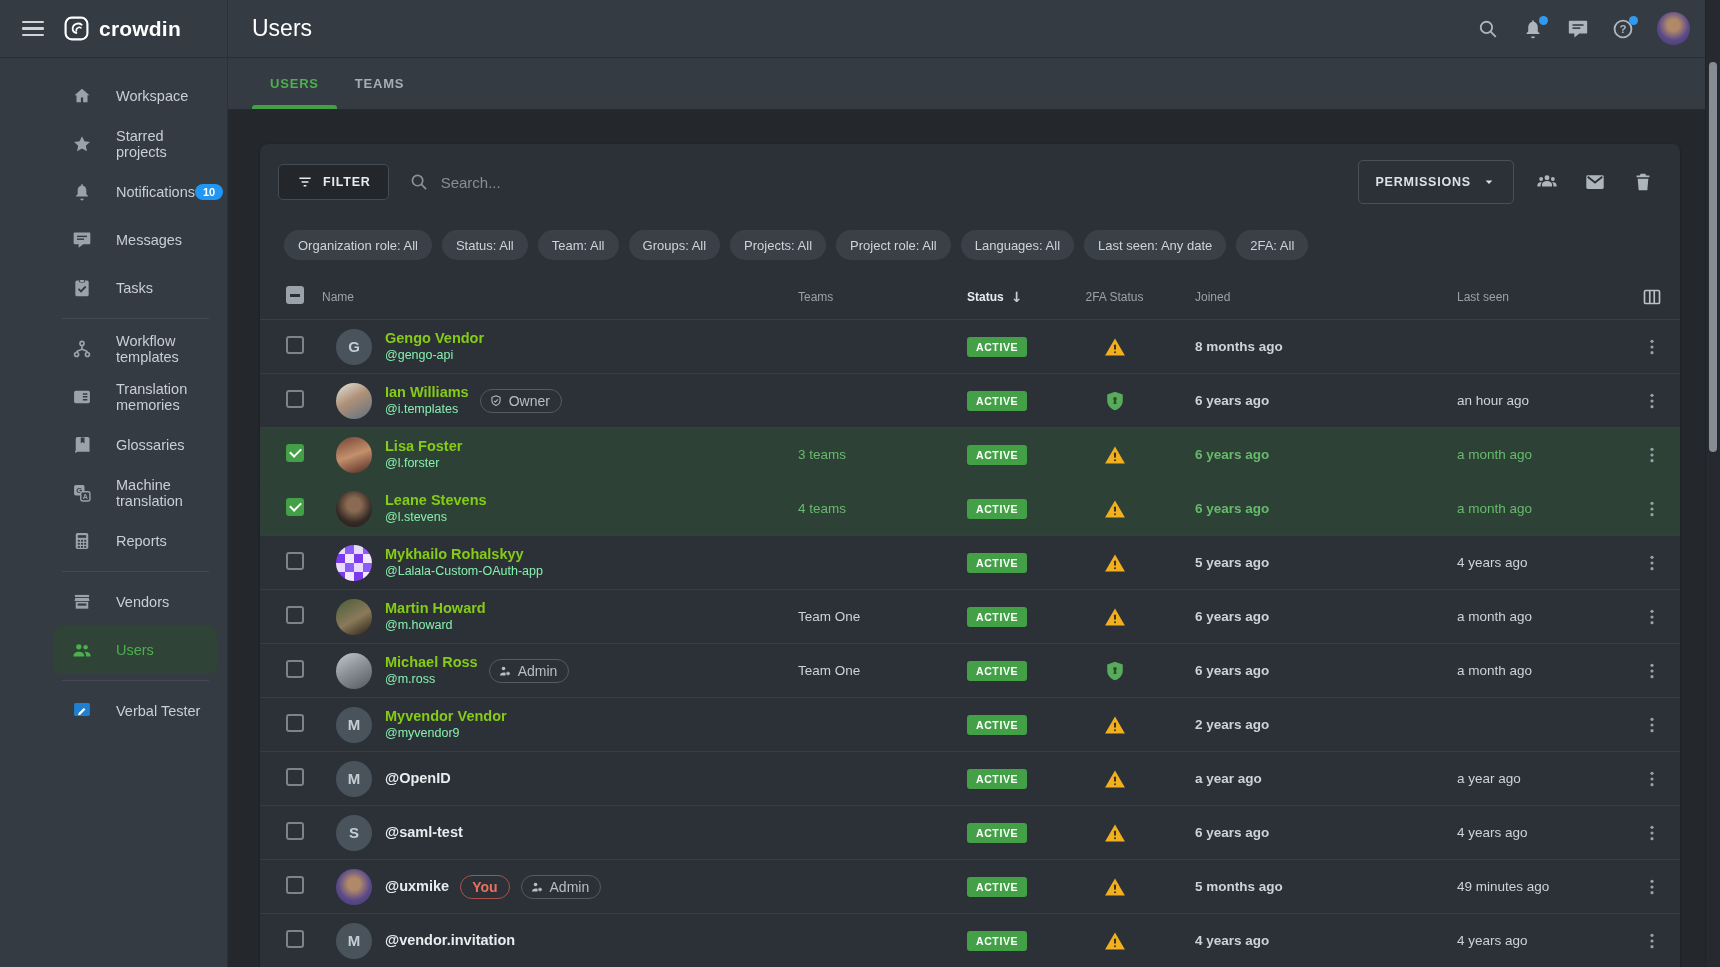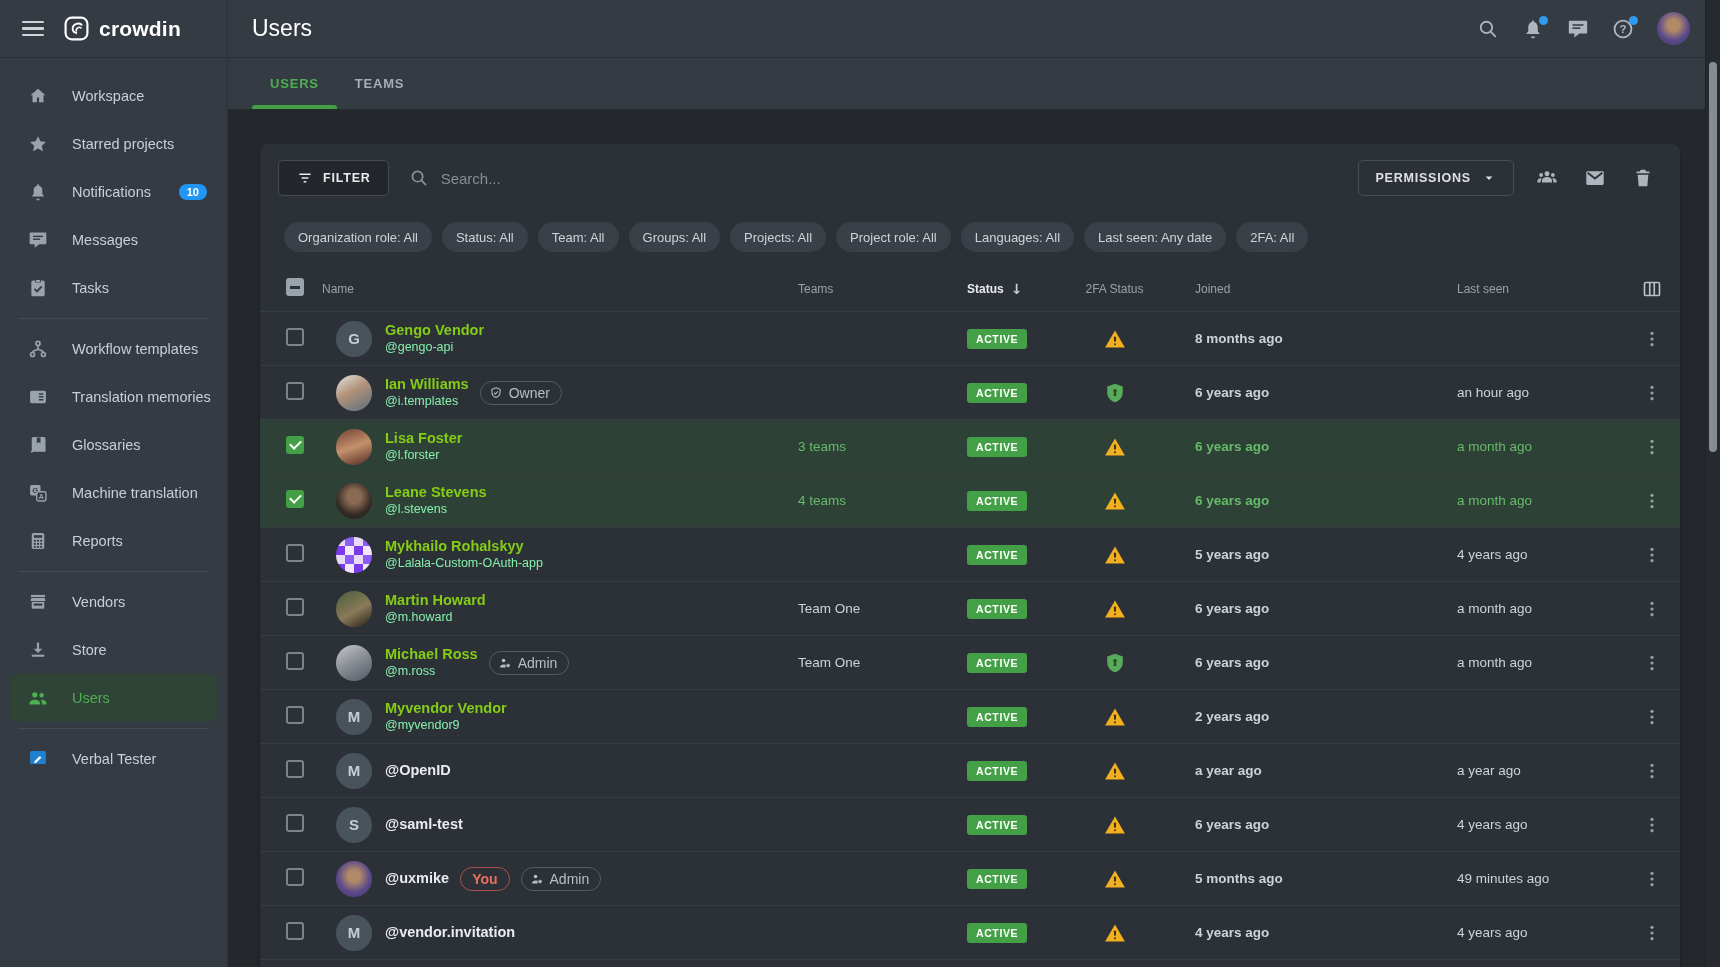--- a/index.html
+++ b/index.html
@@ -19,21 +19,21 @@
   .brand-name{font-size:21px;font-weight:700;color:#fff;letter-spacing:.2px;}
   .page-title{margin-left:24px;font-size:23px;font-weight:500;color:#fff;}
   .topbar-right{margin-left:auto;display:flex;align-items:center;gap:23px;padding-right:30px;color:#aeb5bc;}
   .tb-ic{position:relative;cursor:pointer;}
   .tb-ic .dot{position:absolute;top:-2px;right:-4px;width:9px;height:9px;border-radius:50%;background:#2e9bf0;}
   .tb-avatar{width:33px;height:33px;border-radius:50%;cursor:pointer;
              background:radial-gradient(circle at 50% 40%,#b08968 23%,#5b4a8a 58%,#43386b);}
 
   
   .sidebar{position:absolute;top:57px;left:0;bottom:0;width:228px;background:#353b42;
-           border-right:1px solid #2c3137;box-sizing:border-box;padding-top:15px;z-index:5;}
+           border-right:1px solid #2c3137;box-sizing:border-box;padding-top:15px;z-index:5;padding-left:44px;}
   .sb-item{height:48px;display:flex;align-items:center;color:#9aa2ab;margin:0 10px;border-radius:8px;cursor:pointer;}
   .sb-item .ic{margin-left:18px;}
   .sb-label{margin-left:24px;font-size:14.5px;color:#c9cfd6;}
   .sb-item.accent .ic{color:#7fd4b4;}
   .sb-item.active{background:#2f4337;}
   .sb-item.active .ic{color:#4caf50;}
   .sb-item.active .sb-label{color:#4caf50;}
   .sb-badge{margin-left:auto;margin-right:10px;background:#2196f3;color:#fff;font-size:11px;font-weight:700;
             border-radius:9px;padding:2px 8px;}
   .sb-divider{height:1px;background:#434a52;margin:6px 18px;}
@@ -53,21 +53,21 @@
         box-shadow:0 1px 3px rgba(0,0,0,.3);overflow:hidden;}
 
   .toolbar{display:flex;align-items:center;padding:16px 26px 0 18px;}
   .btn-filter{display:flex;align-items:center;gap:9px;height:36px;padding:0 17px;background:#23272c;
               border:1px solid #454b52;border-radius:5px;color:#e8eaed;font-size:12.5px;font-weight:700;
               letter-spacing:.8px;cursor:pointer;}
   .searchbox{display:flex;align-items:center;gap:10px;margin-left:20px;color:#8a9199;flex:1;}
   .searchbox input{background:transparent;border:none;outline:none;color:#dfe3e7;font-size:15px;width:320px;
                    font-family:inherit;}
   .searchbox input::placeholder{color:#868e96;}
-  .btn-perms{display:flex;align-items:center;gap:10px;height:36px;padding:0 16px;background:transparent;
+  .btn-perms{display:flex;align-items:center;gap:10px;height:44px;padding:0 16px;background:transparent;
              border:1px solid #4a5058;border-radius:5px;color:#dde1e5;font-size:12.5px;font-weight:700;
              letter-spacing:.8px;cursor:pointer;margin-right:22px;}
   .tool-acts{display:flex;align-items:center;gap:26px;color:#aeb6bd;}
   .tool-acts .ic{cursor:pointer;}
 
   .chips{display:flex;gap:10px;padding:26px 20px 0 24px;flex-wrap:nowrap;}
   .chip{height:30px;display:flex;align-items:center;padding:0 14px;background:#3a4047;border-radius:15px;
         font-size:13px;color:#ced3d8;cursor:pointer;white-space:nowrap;}
 
   
@@ -272,27 +272,20 @@
     <div class="sb-divider"></div>
     <div class="sb-item">
       <svg class="ic" width="20" height="20" viewBox="0 0 24 24" fill="currentColor">
         <rect x="3.5" y="3.5" width="17" height="2.6"></rect>
         <path d="M3.9 7.1h16.2l.9 3.6H3z"></path>
         <path d="M4.5 11.8h15V20h-15z"></path>
         <rect x="6.8" y="13.8" width="10.4" height="2.6" fill="#353b42"></rect>
       </svg>
       <span class="sb-label">Vendors</span>
     </div>
-    <div class="sb-item">
-      <svg class="ic" width="20" height="20" viewBox="0 0 24 24" fill="currentColor">
-        <path d="M10.7 3h2.6v7.4h3.8L12 15.6 6.9 10.4h3.8z"></path>
-        <rect x="4.5" y="17.6" width="15" height="2.5"></rect>
-      </svg>
-      <span class="sb-label">Store</span>
-    </div>
     <div class="sb-item active">
       <svg class="ic" width="20" height="20" viewBox="0 0 24 24" fill="currentColor">
         <circle cx="8.2" cy="8.2" r="3.2"></circle>
         <circle cx="16.3" cy="8.7" r="2.7"></circle>
         <path d="M1.8 18.7c0-3.2 3.2-4.7 6.4-4.7s6.4 1.5 6.4 4.7v1H1.8z"></path>
         <path d="M16.5 14.1c2.8.2 5.7 1.5 5.7 4.3v1.3h-5.3v-1c0-1.7-.6-3-1.6-4 .4-.3.8-.5 1.2-.6z"></path>
       </svg>
       <span class="sb-label">Users</span>
     </div>
     <div class="sb-divider"></div>

